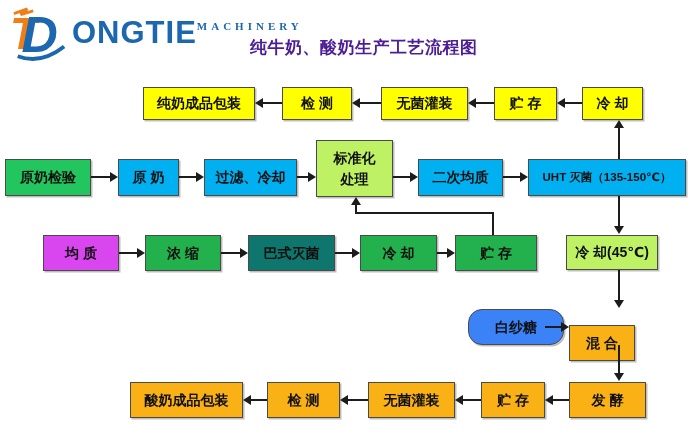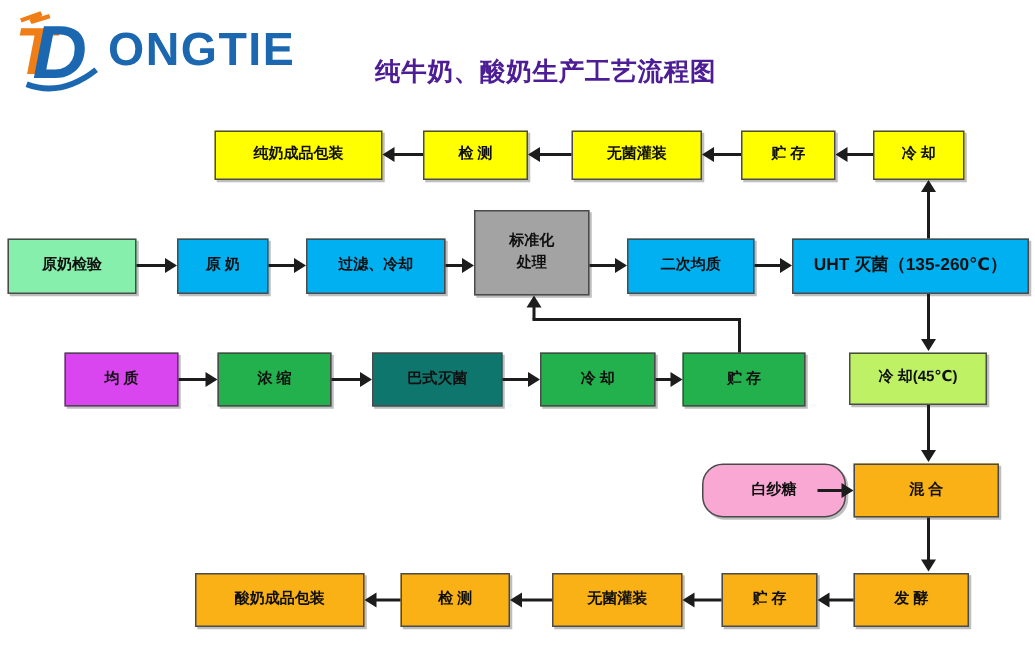--- a/index.html
+++ b/index.html
@@ -12,21 +12,21 @@
   .logo-text{display:flex;margin-left:2px;}
   .brand{font-size:31px;font-weight:800;color:#1b67b0;letter-spacing:1px;line-height:30px;}
   .machinery{font-family:"Liberation Serif","DejaVu Serif",serif;font-size:11px;color:#1b67b0;
     letter-spacing:4px;margin-top:2px;font-weight:bold;}
   
   .title{position:absolute;left:250px;top:36px;margin:0;font-size:17px;font-weight:bold;
     color:#4c1d95;letter-spacing:0.5px;white-space:nowrap;}
   
   .node{position:absolute;box-sizing:border-box;display:flex;align-items:center;justify-content:center;
     border:1px solid #4a4a4a;box-shadow:1.5px 1.5px 0 rgba(110,110,110,.45);
-    font-size:10px;font-weight:bold;color:#101010;text-align:center;white-space:pre-line;line-height:1.45;}
+    font-size:14px;font-weight:bold;color:#101010;text-align:center;white-space:pre-line;line-height:1.45;}
   .fs12{font-size:11.5px;}
   
   .ha{position:absolute;height:1.5px;background:#1c1c1c;}
   .ha.left::after{content:"";position:absolute;left:-7px;top:-4px;width:0;height:0;
     border-right:8px solid #1c1c1c;border-top:5px solid transparent;border-bottom:5px solid transparent;}
   .ha.right::after{content:"";position:absolute;right:-7px;top:-4px;width:0;height:0;
     border-left:8px solid #1c1c1c;border-top:5px solid transparent;border-bottom:5px solid transparent;}
   
   .va{position:absolute;width:1.5px;background:#1c1c1c;}
   .va.up::after{content:"";position:absolute;top:-7px;left:-4.5px;width:0;height:0;
@@ -42,48 +42,49 @@
 
   <div class="logo">
     <svg width="62" height="58" viewBox="0 0 64 60">
       <path d="M6 10 L20 5 L13 11 L26 7" stroke="#F07E16" stroke-width="3" fill="none"></path>
       <text x="2" y="47" font-size="46" font-weight="bold" font-style="italic" fill="#F07E16">T</text>
       <text x="14" y="50" font-size="52" font-weight="bold" font-style="italic" fill="#1B67B0">D</text>
       <path d="M10 54 Q 34 63 58 44" stroke="#1B67B0" stroke-width="4" fill="none"></path>
     </svg>
     <div class="logo-text">
       <span class="brand">ONGTIE</span>
+      <span class="machinery">MACHINERY</span>
     </div>
   </div>
 
   <h1 class="title">纯牛奶、酸奶生产工艺流程图</h1>
 
   <div class="node" style="left: 143px; top: 87px; width: 112px; height: 33px; background: rgb(255, 255, 0);">纯奶成品包装</div>
   <div class="node" style="left: 282px; top: 87px; width: 70px; height: 33px; background: rgb(255, 255, 0);">检 测</div>
   <div class="node" style="left: 381px; top: 87px; width: 87px; height: 33px; background: rgb(255, 255, 0);">无菌灌装</div>
   <div class="node" style="left: 494px; top: 87px; width: 63px; height: 33px; background: rgb(255, 255, 0);">贮 存</div>
   <div class="node" style="left: 582px; top: 87px; width: 61px; height: 33px; background: rgb(255, 255, 0);">冷 却</div>
 
-  <div class="node" style="left: 5px; top: 159px; width: 86px; height: 37px; background: #86efac;">原奶检验</div>
+  <div class="node" style="left: 5px; top: 159px; width: 86px; height: 37px; background: #22c55e;">原奶检验</div>
   <div class="node" style="left: 204px; top: 159px; width: 93px; height: 37px; background: rgb(0, 176, 240);">过滤、冷却</div>
   <div class="node" style="left: 118px; top: 159px; width: 61px; height: 37px; background: rgb(0, 176, 240);">原 奶</div>
-  <div class="node" style="left: 316px; top: 140px; width: 77px; height: 57px; background: #a3a3a3;">标准化
+  <div class="node" style="left: 316px; top: 140px; width: 77px; height: 57px; background: #bef264;">标准化
 处理</div>
   <div class="node" style="left: 418px; top: 159px; width: 85px; height: 37px; background: rgb(0, 176, 240);">二次均质</div>
-  <div class="node fs12" style="left: 528px; top: 159px; width: 158px; height: 37px; background: rgb(0, 176, 240);">UHT 灭菌（135-260℃）</div>
+  <div class="node fs12" style="left: 528px; top: 159px; width: 158px; height: 37px; background: rgb(0, 176, 240);">UHT 灭菌（135-150℃）</div>
 
   <div class="node" style="left: 43px; top: 235px; width: 76px; height: 36px; background: #d946ef;">均 质</div>
   <div class="node" style="left: 145px; top: 235px; width: 76px; height: 36px; background: rgb(34, 177, 76);">浓 缩</div>
   <div class="node" style="left: 248px; top: 235px; width: 87px; height: 36px; background: #0f766e;">巴式灭菌</div>
   <div class="node" style="left: 360px; top: 235px; width: 77px; height: 36px; background: rgb(34, 177, 76);">冷 却</div>
   <div class="node" style="left: 455px; top: 235px; width: 82px; height: 36px; background: rgb(34, 177, 76);">贮 存</div>
 
   <div class="node" style="left: 566px; top: 235px; width: 92px; height: 35px; background: #bef264;">冷 却(45℃)</div>
-  <div class="node" style="left: 468px; top: 309px; width: 96px; height: 36px; background: #f9a8d4; border-radius: 14px;">白纱糖</div>
-  <div class="node" style="left: 569px; top: 309px; width: 97px; height: 36px; background: rgb(249, 177, 22);">混 合</div>
+  <div class="node" style="left: 468px; top: 309px; width: 96px; height: 36px; background: #3b82f6; border-radius: 14px;">白纱糖</div>
+  <div class="node" style="left: 569px; top: 325px; width: 66px; height: 36px; background: rgb(249, 177, 22);">混 合</div>
   <div class="node" style="left: 130px; top: 382px; width: 113px; height: 36px; background: rgb(249, 177, 22);">酸奶成品包装</div>
   <div class="node" style="left: 569px; top: 382px; width: 77px; height: 36px; background: rgb(249, 177, 22);">发 酵</div>
   <div class="node" style="left: 267px; top: 382px; width: 73px; height: 36px; background: rgb(249, 177, 22);">检 测</div>
   <div class="node" style="left: 368px; top: 382px; width: 87px; height: 36px; background: rgb(249, 177, 22);">无菌灌装</div>
   <div class="node" style="left: 481px; top: 382px; width: 64px; height: 36px; background: rgb(249, 177, 22);">贮 存</div>
 
   <div class="ha left" style="left:564px;top:102px;width:18px"></div>
   <div class="ha left" style="left:475px;top:102px;width:19px"></div>
   <div class="ha left" style="left:359px;top:102px;width:22px"></div>
   <div class="ha left" style="left:262px;top:102px;width:20px"></div>

